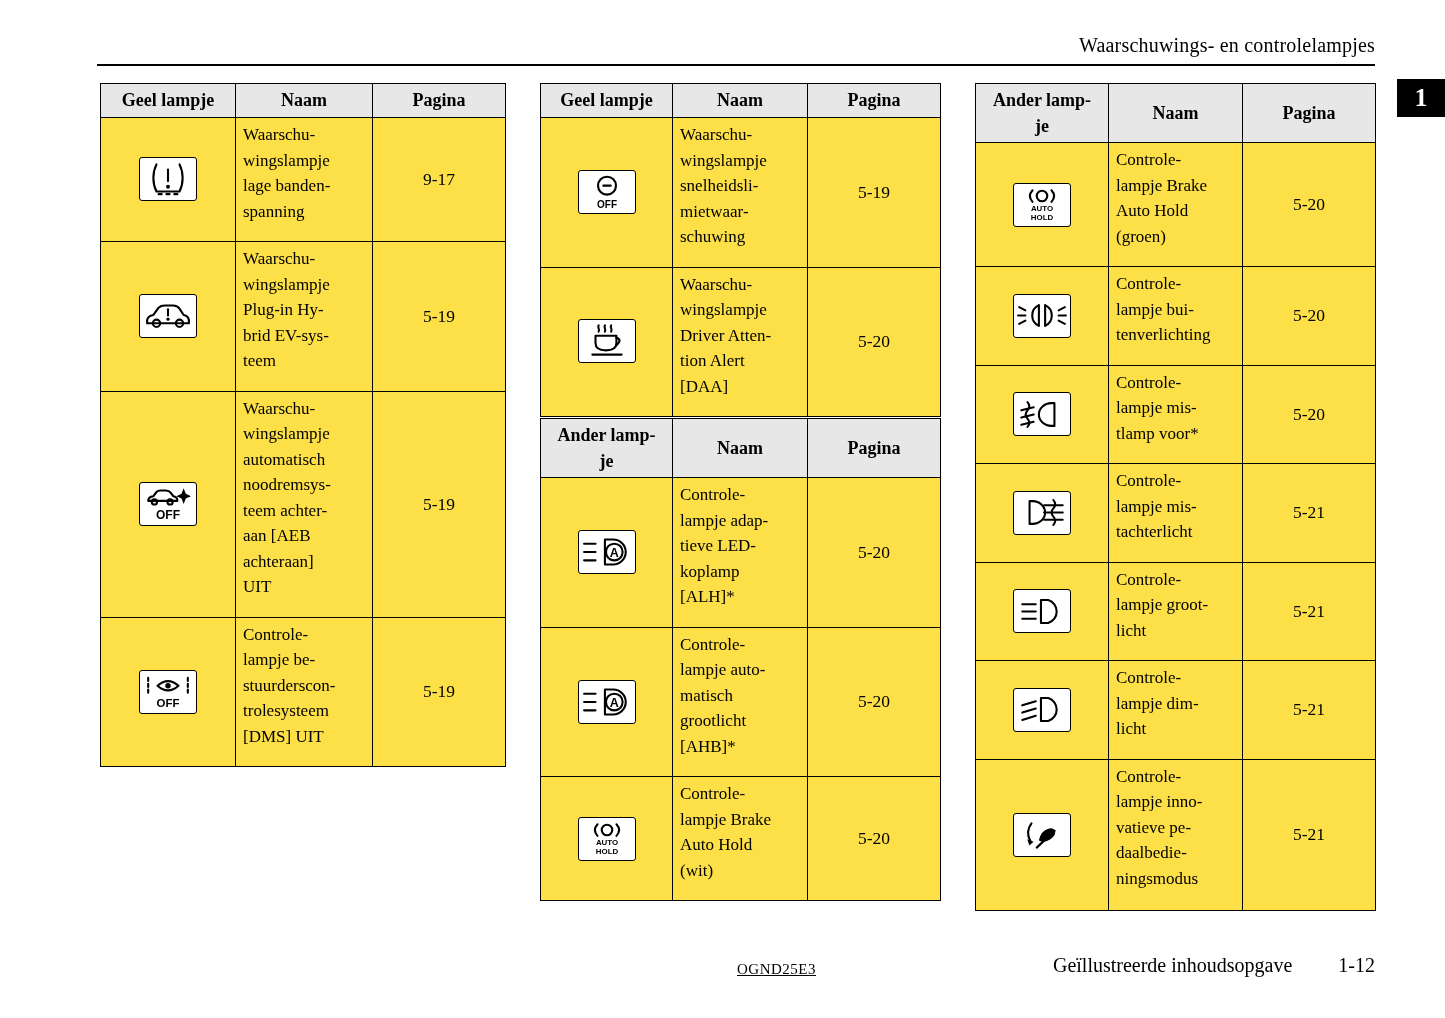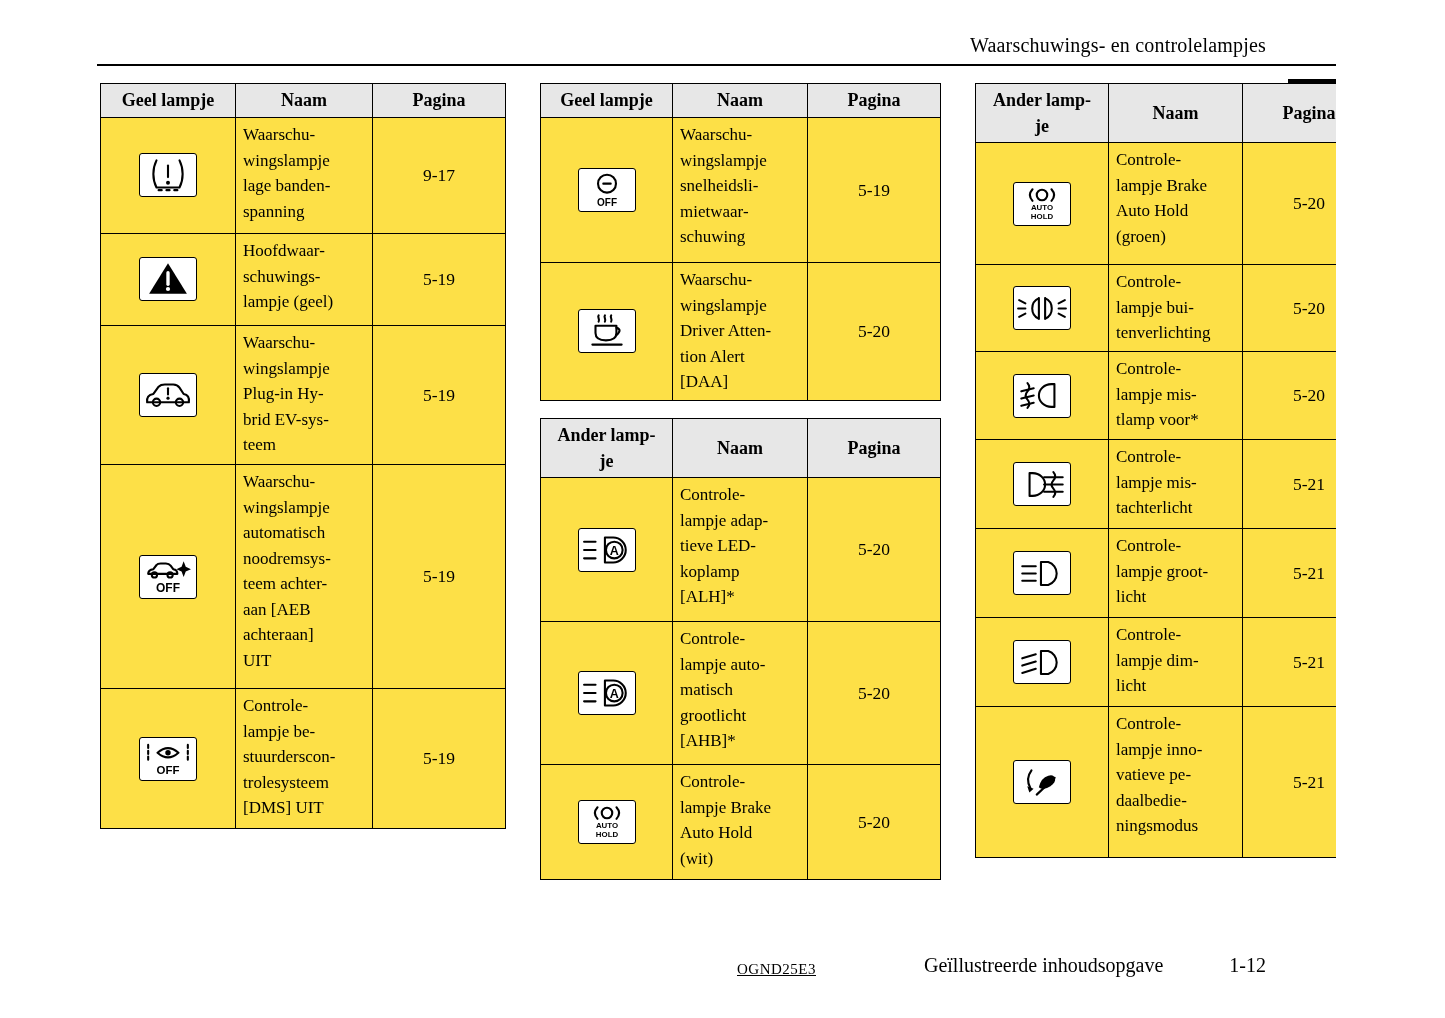--- a/index.html
+++ b/index.html
@@ -2,21 +2,21 @@
 <html><head>
 <meta charset="utf-8">
 <style>
   * { margin:0; padding:0; box-sizing:border-box; }
   html,body { background:#fff; }
   body {
     width:1445px; height:1018px;
     font-family:"Liberation Serif", serif;
     color:#000;
   }
-  .page { position:relative; width:1336px; height:1018px; background:#fff; overflow:hidden; }
+  .page { position:relative; width:1445px; height:1018px; background:#fff; overflow:hidden; }
 
   .header-title {
     position:absolute; top:34px; right:70px;
     font-size:20px; letter-spacing:0.2px;
   }
   .header-rule {
     position:absolute; left:97px; top:64px; width:1278px; height:2px; background:#000;
   }
   .chapter-tab {
     position:absolute; right:0; top:79px; width:48px; height:38px;
@@ -29,40 +29,40 @@
     font-size:17px; background:#fde047;
   }
   .t th, .t td { border:1.6px solid #000; }
   .t th {
     background:#e7e7e7; font-weight:bold; text-align:center;
     font-size:18px; padding:3px 2px; white-space:pre-line; line-height:1.45;
     vertical-align:middle;
   }
   td.td-icon { text-align:center; vertical-align:middle; }
   td.td-name {
-    padding:4px 4px 3px 7px; vertical-align:top;
+    padding:4px 4px 17px 7px; vertical-align:top;
     white-space:pre-line; line-height:1.5;
   }
   td.td-page { text-align:center; vertical-align:middle; font-size:17.5px; }
 
   .icon-box {
     display:inline-flex; align-items:center; justify-content:center;
     width:58px; height:44px; border:1.8px solid #000; border-radius:3px;
     background:#fff;
   }
   .icon-box svg { display:block; }
   .s { fill:none; stroke:#000; stroke-width:2; stroke-linecap:round; stroke-linejoin:round; }
   .svg-label {
     font-family:"Liberation Sans", sans-serif; font-weight:bold; fill:#000;
   }
 
   .footer-code { position:absolute; left:737px; top:961px; font-size:15px; letter-spacing:0.5px;text-decoration:underline; }
   .footer-right {
     position:absolute; right:70px; top:954px; font-size:20px;
-    display:flex; gap:66px;
+    display:flex; gap:46px;
   }
 </style>
 </head>
 <body>
 
 <div class="page">
 
   <div class="header-title">Waarschuwings- en controlelampjes</div>
   <div class="header-rule"></div>
   <div class="chapter-tab">1</div>
@@ -90,35 +90,20 @@
               <line class="s" stroke-width="2.8" x1="22" y1="8" x2="22" y2="19"></line>
               <circle cx="22" cy="24.5" r="1.9" fill="#000"></circle>
             </svg>
           </span>
         </td>
         <td class="td-name">Waarschu-
 wingslampje
 lage banden-
 spanning</td>
         <td class="td-page">9-17</td>
-      </tr>
-      <tr style="height:92px">
-        <td class="td-icon">
-          <span class="icon-box">
-            <svg viewBox="0 0 40 34" width="42" height="36">
-              <polygon points="20,2 38,31 2,31" fill="#000"></polygon>
-              <line x1="20" y1="11" x2="20" y2="22" stroke="#fff" stroke-width="3.2" stroke-linecap="round"></line>
-              <circle cx="20" cy="26.5" r="2" fill="#fff"></circle>
-            </svg>
-          </span>
-        </td>
-        <td class="td-name">Hoofdwaar-
-schuwings-
-lampje (geel)</td>
-        <td class="td-page">5-19</td>
       </tr>
       <tr style="height:139px">
         <td class="td-icon">
           <span class="icon-box">
             <svg viewBox="0 0 46 30" width="48" height="32">
               <path class="s" d="M3,22 Q2,15 9,14 L14,7 Q16,5 20,5 L28,5 Q32,5 34,8 L38,14 Q44,15 43,22 Z"></path>
               <circle class="s" cx="12" cy="22" r="3.5" fill="#fff"></circle>
               <circle class="s" cx="34" cy="22" r="3.5" fill="#fff"></circle>
               <line class="s" stroke-width="2.4" x1="23" y1="8.5" x2="23" y2="14.5"></line>
               <circle cx="23" cy="18" r="1.5" fill="#000"></circle>

